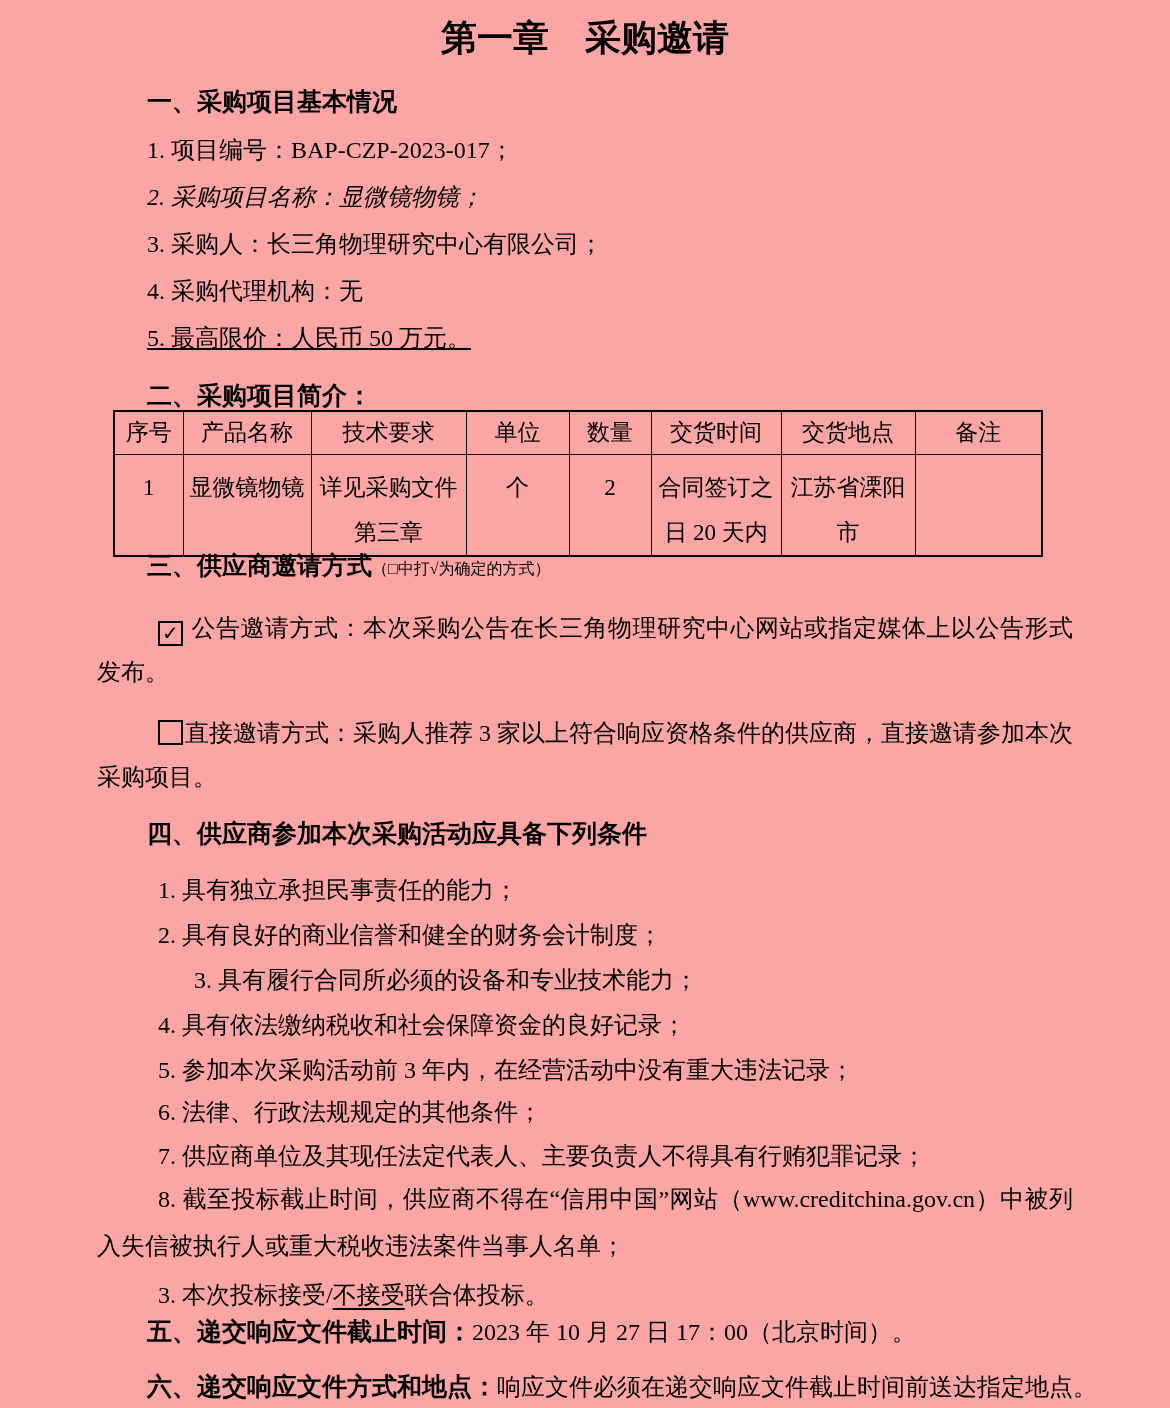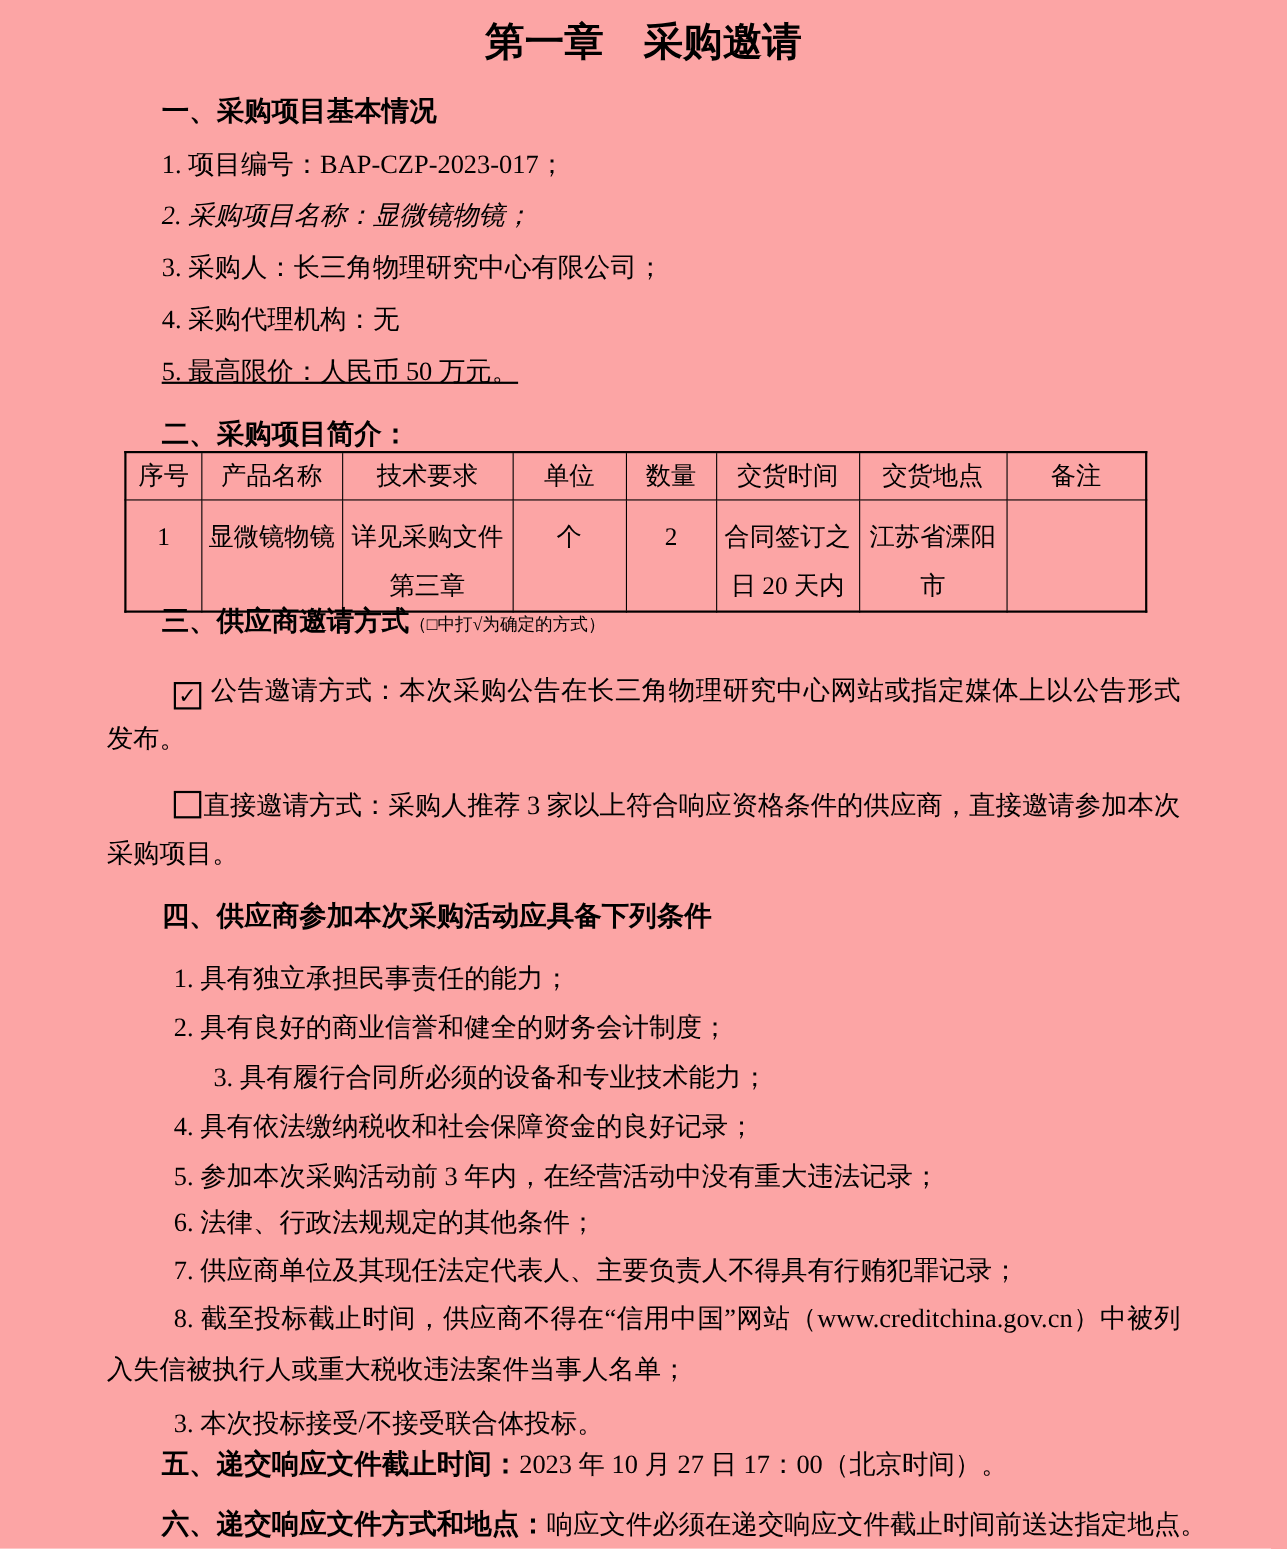--- a/index.html
+++ b/index.html
@@ -43,21 +43,21 @@
   .prod th{
     border:1px solid #000;font-weight:400;height:42px;
     text-align:center;vertical-align:middle;padding:0;line-height:1.1;
     overflow:hidden;
   }
   .prod td{
     border:1px solid #000;height:88px;
     text-align:center;vertical-align:top;
     padding:10px 6px 0 6px;line-height:45px;overflow:hidden;
   }
-  .u{text-underline-offset:5px;text-align:center;}
+  .u{text-decoration:underline;text-underline-offset:5px;text-align:center;}
 </style>
 </head>
 <body>
 
 <div class="page">
 
   <div class="title">第一章　采购邀请</div>
 
   <div class="abs hd" style="top:86px;left:147px;">一、采购项目基本情况</div>
   <div class="abs" style="top:135px;left:147px;">1. 项目编号：BAP-CZP-2023-017；</div>

